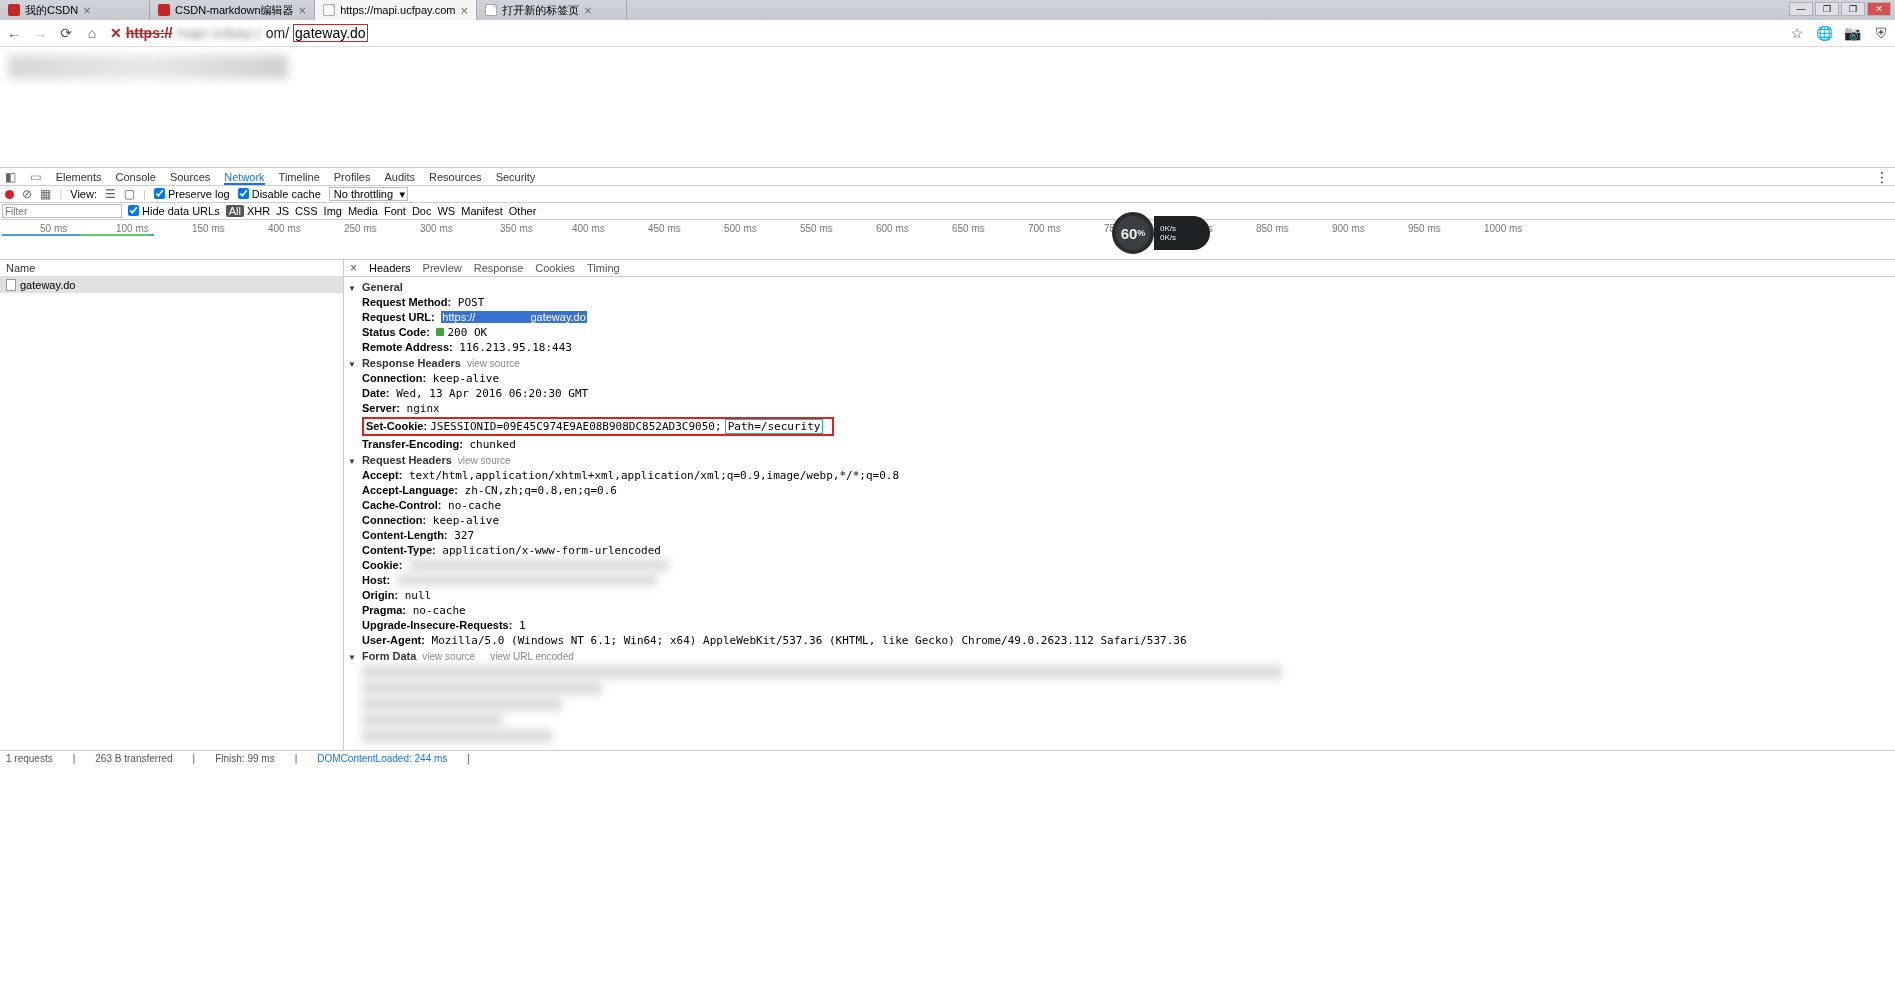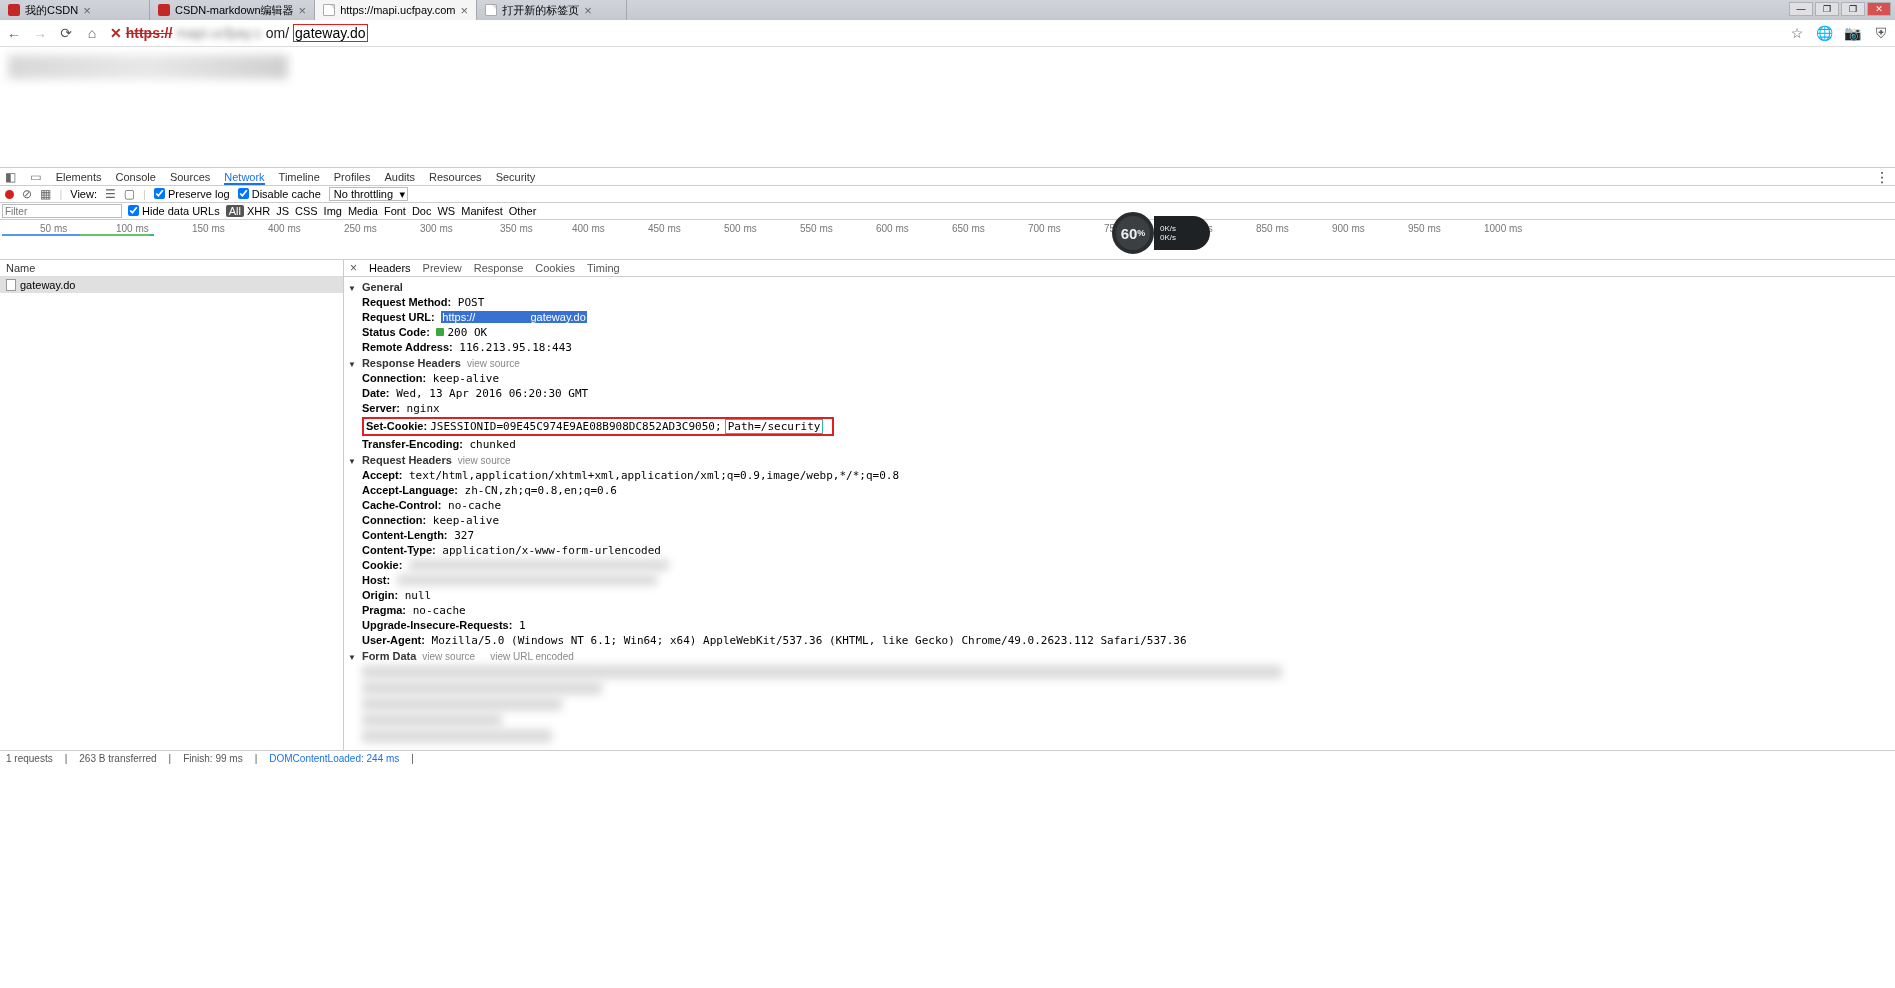--- a/index.html
+++ b/index.html
@@ -84,21 +84,21 @@
 .kv { padding: 1px 0 1px 14px; font-family: Consolas, monospace; font-size: 11px; }
 .kv b { font-family: Arial; font-weight: bold; }
 .val-mono { font-family: Consolas, monospace; }
 .status-dot { display: inline-block; width: 8px; height: 8px; background: #3fa63f; border-radius: 1px; margin-right: 3px; }
 .hl-url { background: #3771d1; color: #fff; padding: 0 1px; }
 .redbox { border: 2px solid #e02020; padding: 0px 2px; display: inline-block; }
 .tealbox { border: 1px solid #2fb5a5; padding: 0 2px; display: inline-block; }
 .blur2 { filter: blur(4px); background: #dcdcdc; color: transparent; border-radius: 2px; display: inline-block; }
 
 
-.status-bar { height: 18px; border-top: 1px solid #ccc; font-size: 10px; color: #555; padding: 2px 6px; display: flex; gap: 12px; }
+.status-bar { height: 18px; border-top: 1px solid #ccc; font-size: 10px; color: #555; padding: 2px 6px; display: flex; gap: 20px; }
 .status-bar .blue { color: #1a73e8; }
 </style>
 </head>
 <body>
 
 <div class="browser-tabs">
   <div class="tab">
       <span class="favicon-red"></span>
       <span>我的CSDN</span>
       <span class="tab-close">×</span>

